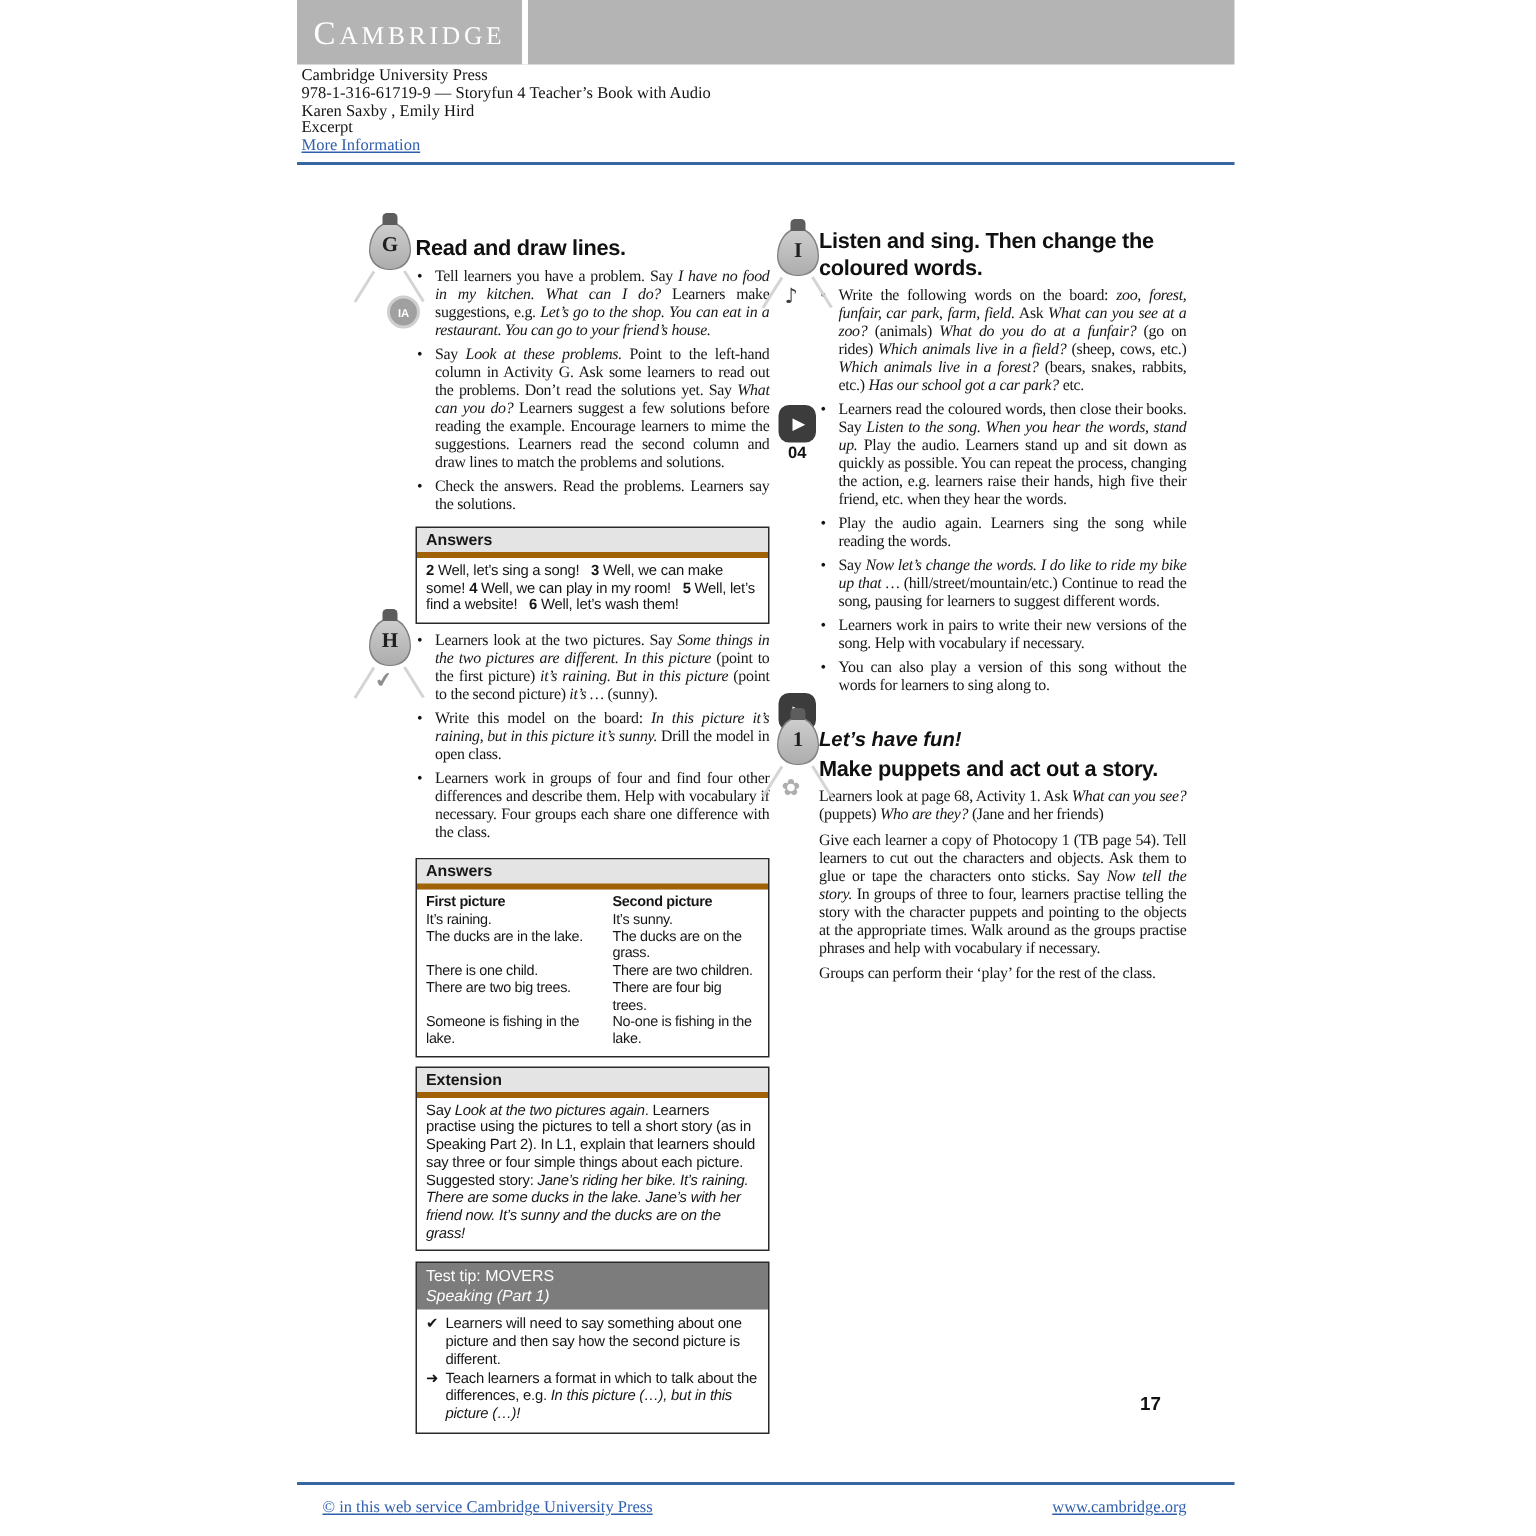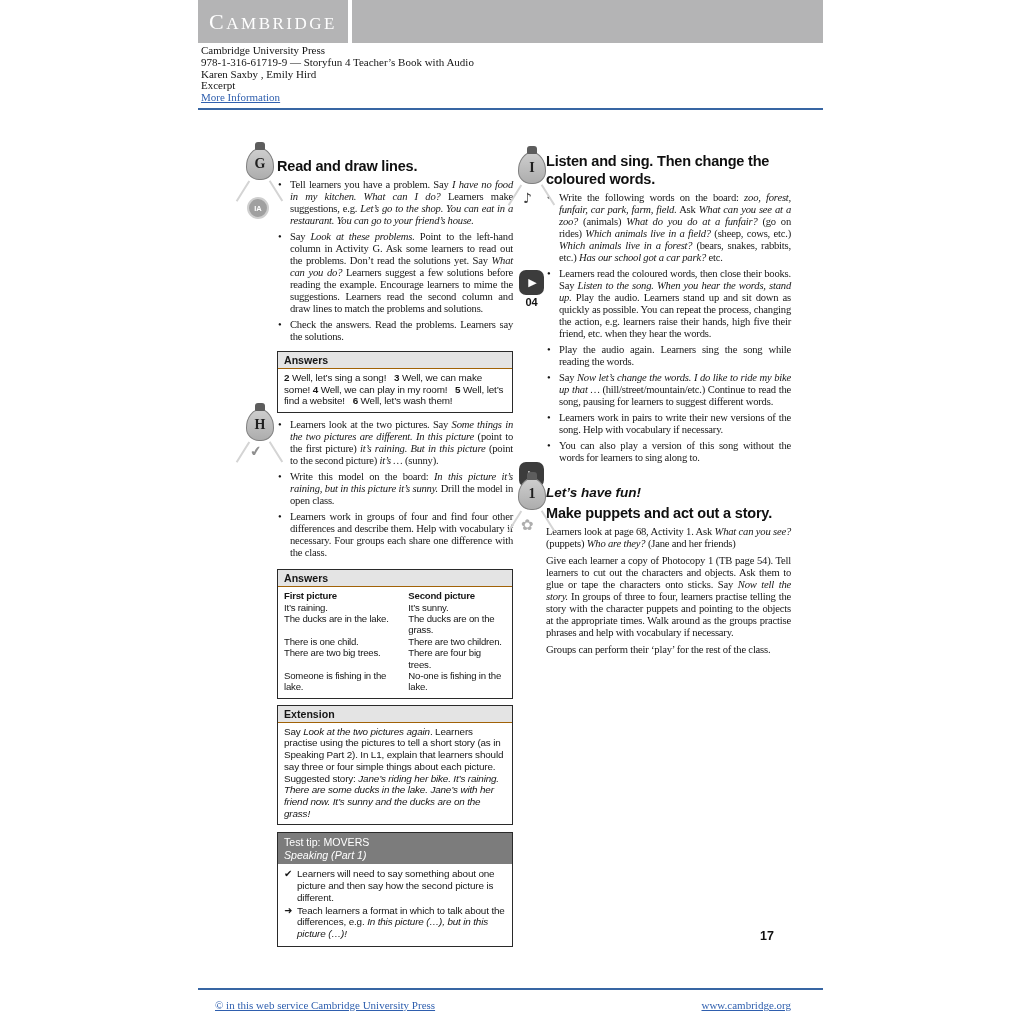--- a/index.html
+++ b/index.html
@@ -45,38 +45,38 @@
 
   
   .bulb{position:absolute;left:1px;width:26px;height:30px;
         background:linear-gradient(180deg,#cecece,#adadad);
         border:1px solid #808080;border-radius:50% 50% 46% 46% / 58% 58% 40% 40%;
         display:flex;align-items:center;justify-content:center;
         font-family:"Liberation Serif",serif;font-weight:bold;font-size:14px;color:#1f1f1f;z-index:2;}
   .bulb::before{content:"";position:absolute;top:-7px;left:50%;transform:translateX(-50%);
         width:10px;height:8px;background:#5d5d5d;border-radius:3px 3px 1px 1px;}
   .ray{position:absolute;width:1.5px;background:#d4d4d4;}
-  .badge-ia{position:absolute;left:2px;width:18px;height:18px;border-radius:50%;background:#a0a0a0;
+  .badge-ia{position:absolute;left:13px;width:18px;height:18px;border-radius:50%;background:#a0a0a0;
         border:2px solid #cfcfcf;color:#ffffff;font-family:"Liberation Sans",sans-serif;
         font-weight:bold;font-size:7.5px;display:flex;align-items:center;justify-content:center;z-index:2;}
   .glyph-icon{position:absolute;font-family:"DejaVu Sans",sans-serif;z-index:2;}
   .check{left:5px;color:#8f8f8f;font-size:14px;transform:rotate(-8deg);}
   .note{left:6px;color:#3f3f3f;font-size:14px;}
   .flower{left:4px;color:#aeaeae;font-size:15px;}
   .audio{position:absolute;left:0;width:29px;text-align:center;z-index:2;}
   .play-btn{width:25px;height:25px;margin:0 auto;background:#3c3c3c;border-radius:7px;
         color:#ffffff;display:flex;align-items:center;justify-content:center;
         font-family:"DejaVu Sans",sans-serif;font-size:11px;padding-left:2px;box-sizing:border-box;}
   .play-label{font-family:"Liberation Sans",sans-serif;font-weight:bold;font-size:11px;
         color:#111111;margin-top:1px;}
 
   
   .abox{border:1px solid #2a2a2a;margin-left:32px;background:#ffffff;
         font-family:"Liberation Sans",sans-serif;color:#161616;}
-  .abox-head{background:#e4e4e4;border-bottom:1px solid #a16207;padding:2px 6px 1px;
+  .abox-head{background:#e4e4e4;border-bottom:4px solid #a16207;padding:2px 6px 1px;
         font-weight:bold;font-size:10.6px;line-height:13px;}
   .abox-body{padding:3px 6px 5px;font-size:9.9px;line-height:11.7px;letter-spacing:-0.15px;}
   .ans-table{display:table;width:100%;font-size:9.6px;line-height:11.4px;letter-spacing:-0.2px;}
   .tr{display:table-row;}
   .td{display:table-cell;vertical-align:top;padding-right:4px;}
   .c1{width:56%;}
   .thead{font-weight:bold;}
   .tip-head{background:#7c7c7c;color:#ffffff;padding:3px 6px 2px;
         font-weight:normal;font-size:10.6px;line-height:13px;}
   .tip-sub{font-style:italic;}

